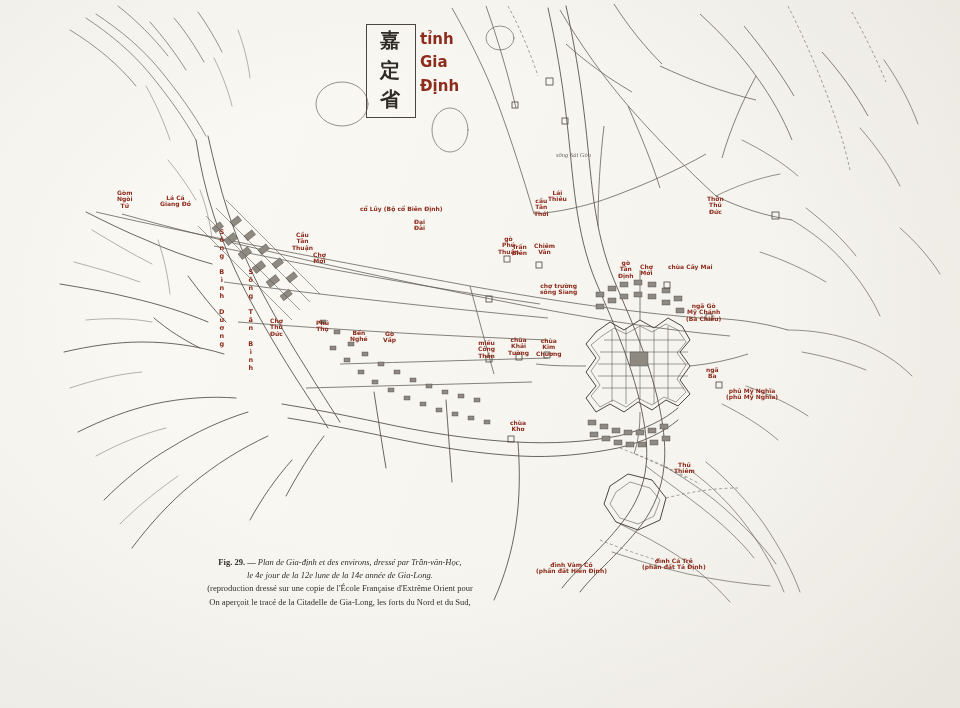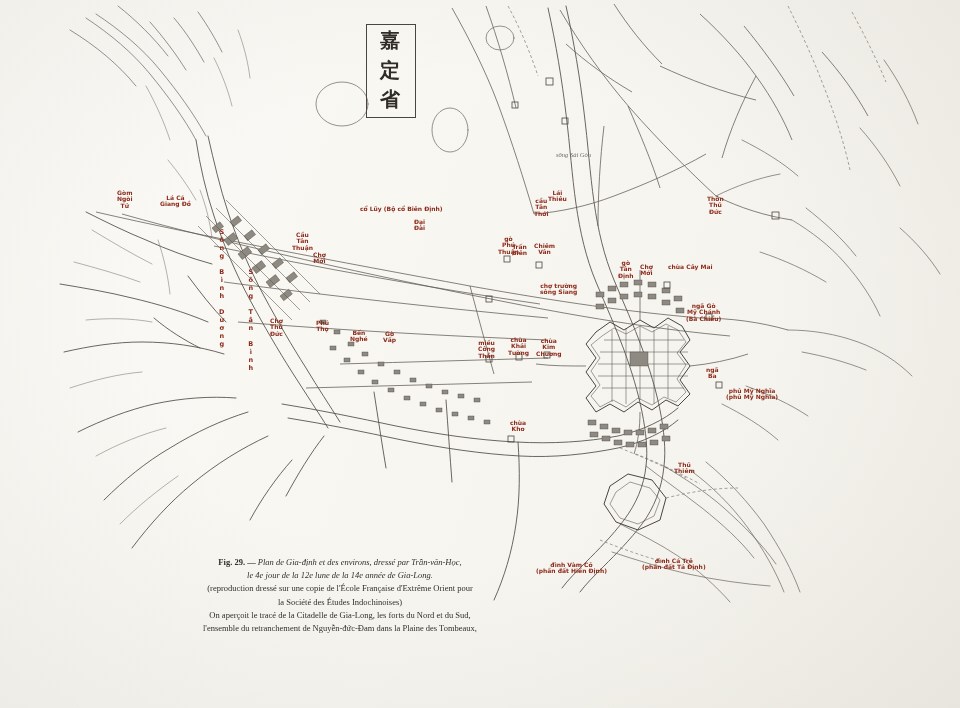--- a/index.html
+++ b/index.html
@@ -415,20 +415,25 @@
     </g>
   </svg>
 
   <div id="cartouche">
     <div id="cartouche-box"></div>
     <div id="cartouche-chinese">
       <span>嘉</span>
       <span>定</span>
       <span>省</span>
     </div>
+    <div id="cartouche-title">
+      <div>tỉnh</div>
+      <div>Gia</div>
+      <div>Định</div>
+    </div>
   </div>
 
   <div id="label-layer">
       <div class="label lbl-red" style="left: 117px; top: 190px;">
         <span style="display: block;">Gòm</span>
         <span style="display: block;">Ngòi</span>
         <span style="display: block;">Tử</span>
       </div>
       <div class="label lbl-red" style="left: 160px; top: 195px;">
         <span style="display: block;">Lá Cá</span>
@@ -559,18 +564,16 @@
       <div class="label lbl-grey" style="left: 556px; top: 152px;">sông Sài Gòn</div>
     </div>
 
   <div id="caption">
     <span class="cap-line">
       <span class="cap-fig">Fig. 29. —</span>
       <span class="cap-italic">Plan de Gia-định et des environs, dressé par Trần-văn-Học,</span>
     </span>
     <span class="cap-line cap-italic">le 4e jour de la 12e lune de la 14e année de Gia-Long.</span>
     <span class="cap-line">(reproduction dressé sur une copie de l'École Française d'Extrême Orient pour</span>
-    <span class="cap-line">la Société des Études Indochinoises)</span>
     <span class="cap-line">On aperçoit le tracé de la Citadelle de Gia-Long, les forts du Nord et du Sud,</span>
-    <span class="cap-line">l'ensemble du retranchement de Nguyễn-đức-Đam dans la Plaine des Tombeaux,</span>
   </div>
 
 </div>
 
 </body></html>

